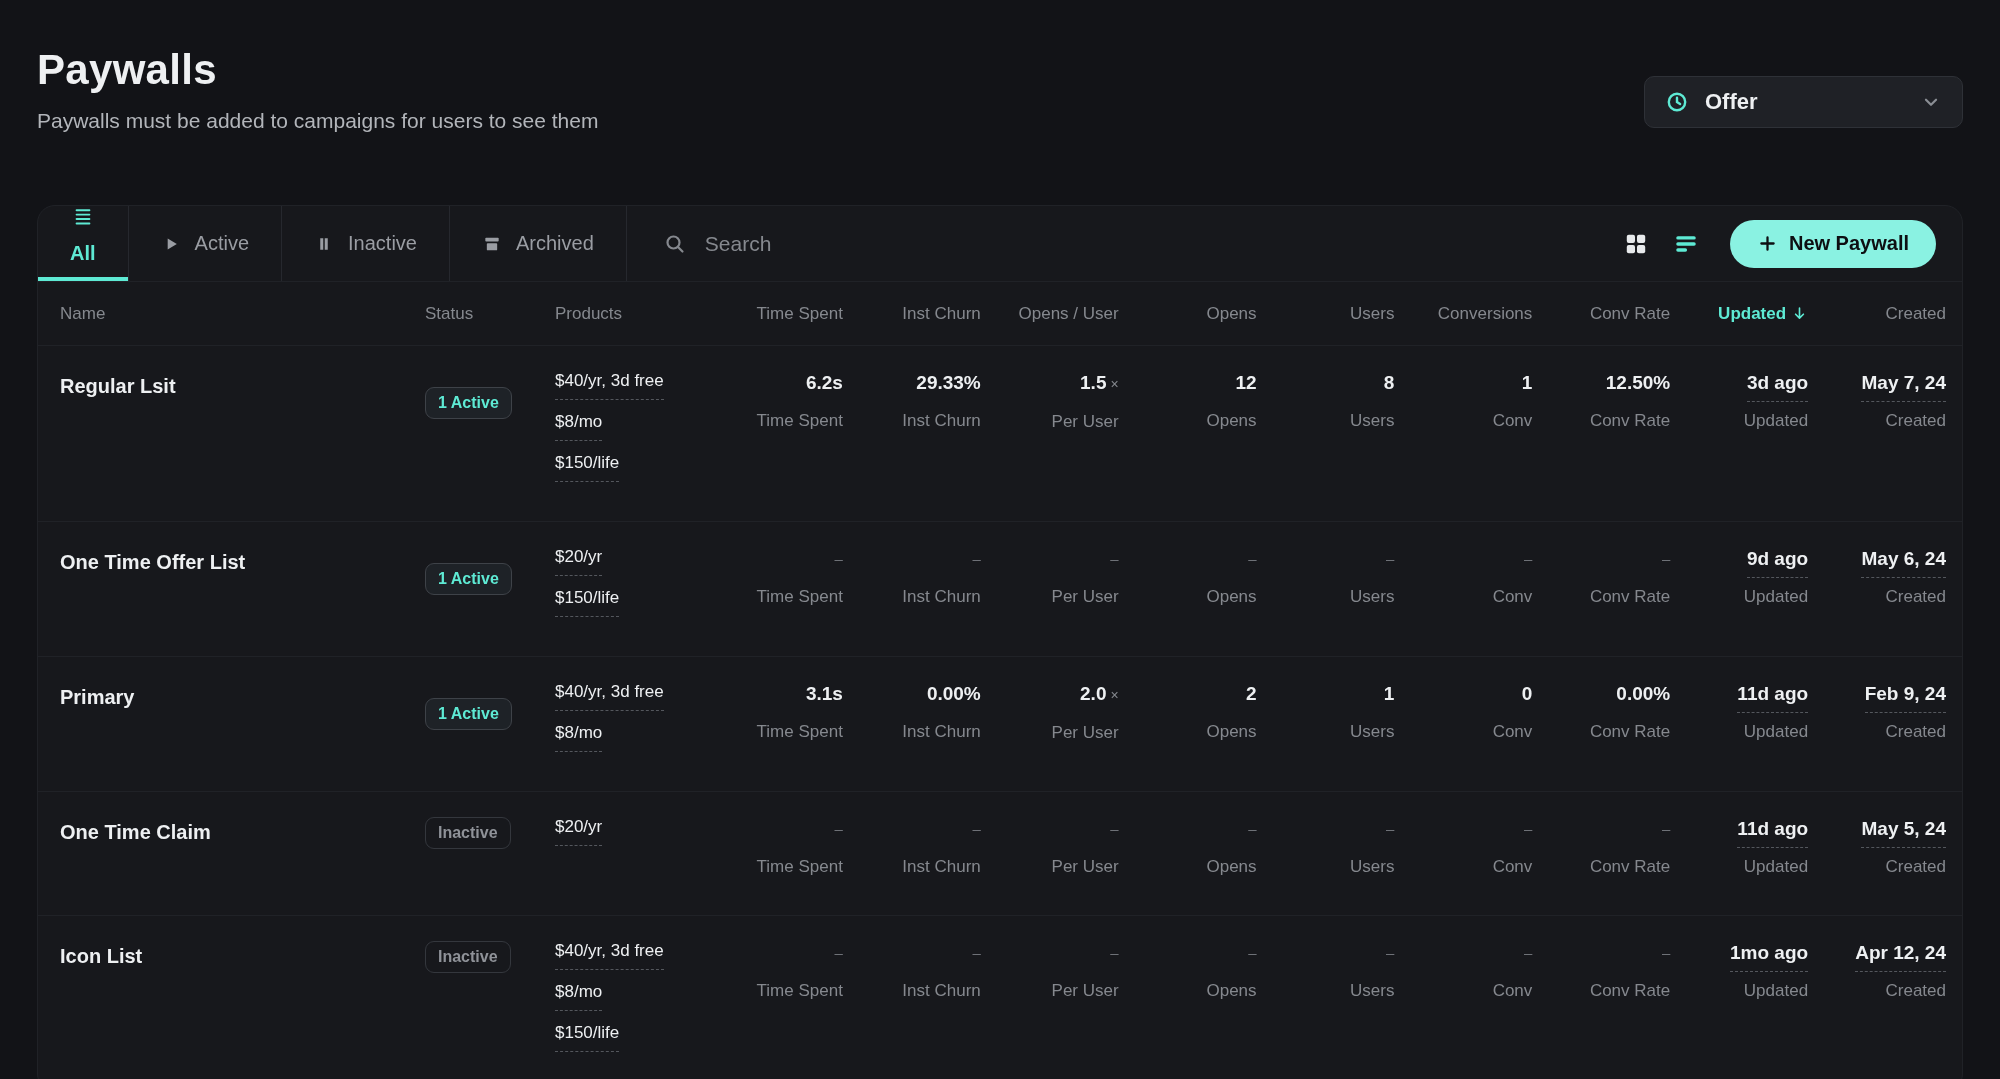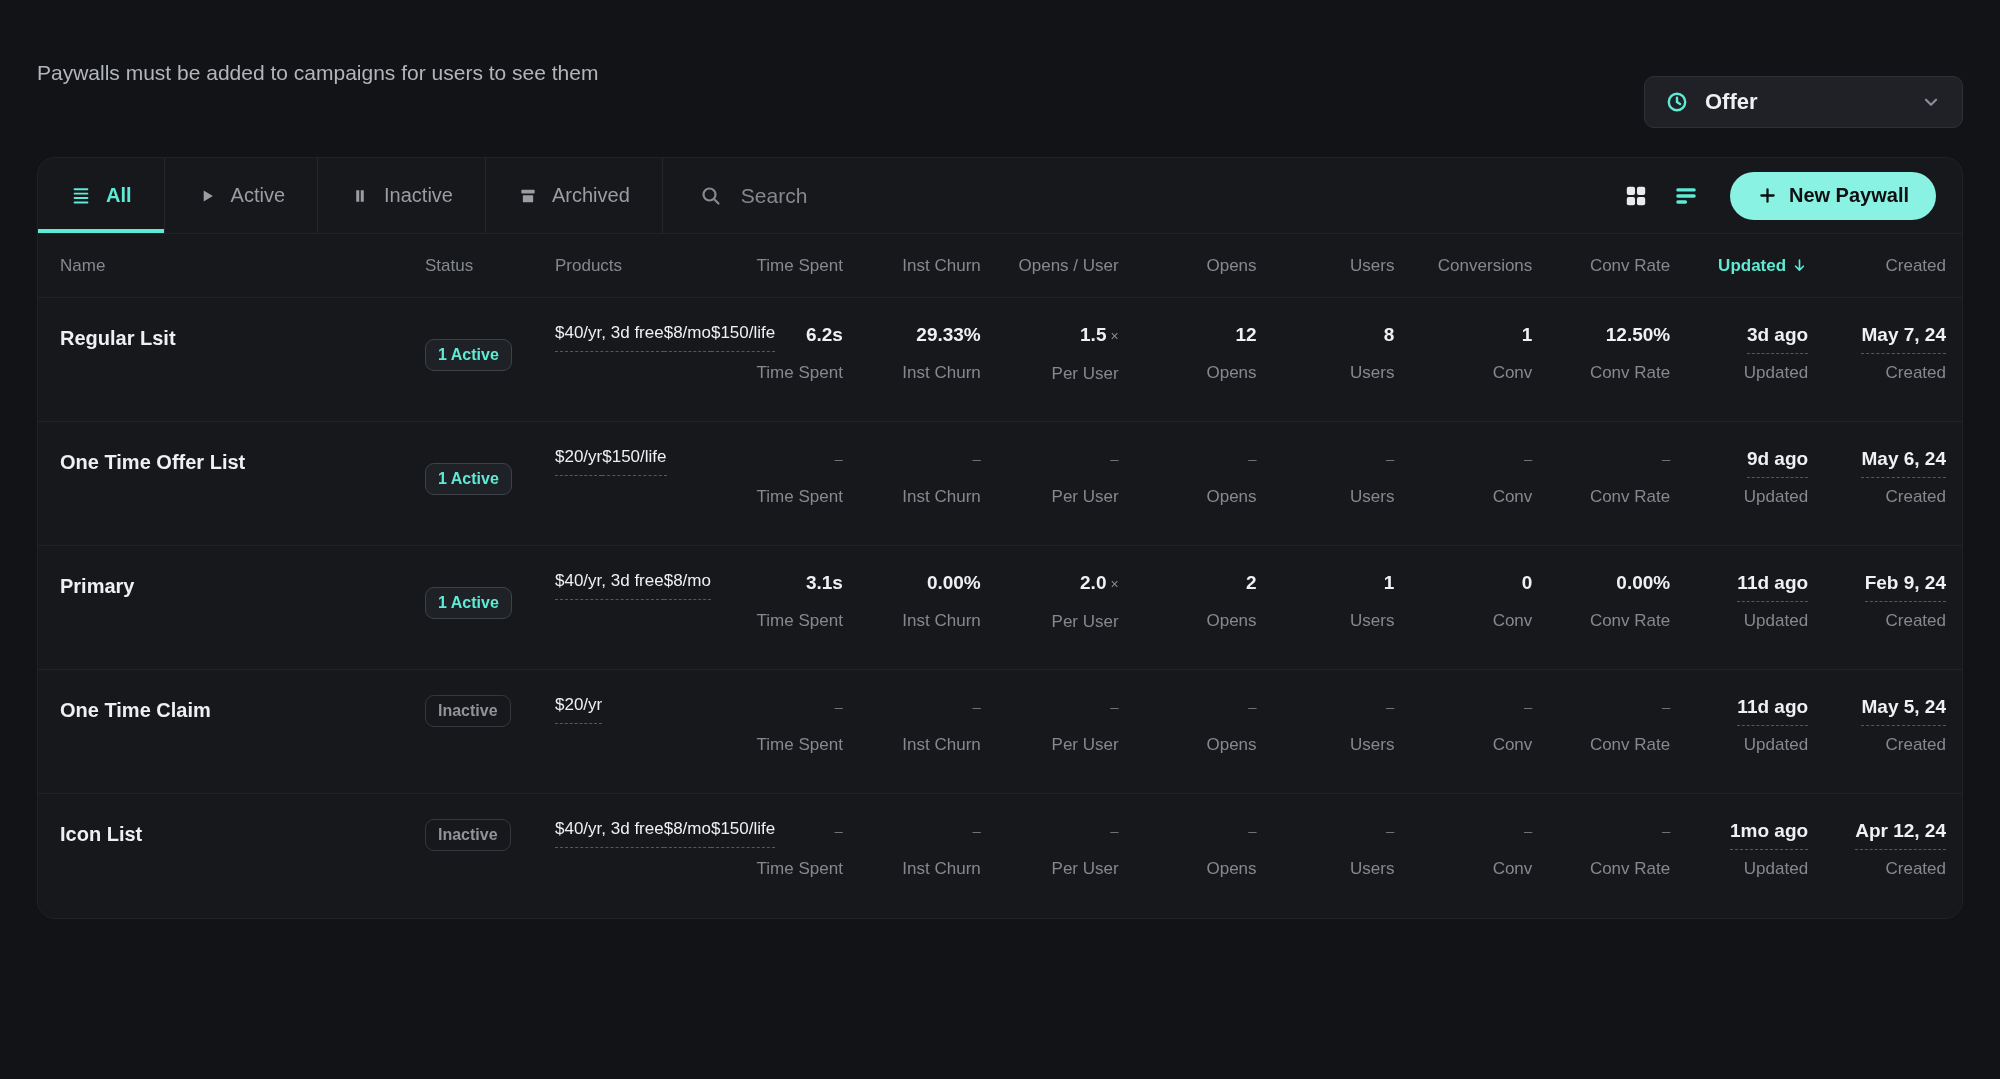--- a/index.html
+++ b/index.html
@@ -30,21 +30,21 @@
   .chev{color:#8a8e94;}
 
   
   .card{margin:72px 37px 0;background:var(--card);border:1px solid var(--sep);
         border-radius:18px;overflow:hidden;}
 
   
   .tabbar{display:flex;align-items:stretch;height:76px;border-bottom:1px solid var(--sep);}
   .tab{display:flex;align-items:center;gap:14px;padding:0 32px;font-size:20px;
        color:var(--muted2);border-right:1px solid var(--divider);cursor:pointer;position:relative;white-space:nowrap;}
-  .tab.active{color:var(--accent);font-weight:600;}
+  .tab.active{color:var(--accent);font-weight:600;flex-direction:column;}
   .tab.active::after{content:"";position:absolute;left:0;right:0;bottom:0;height:4px;background:var(--accent);}
   .searchbox{flex:1;display:flex;align-items:center;gap:18px;padding-left:36px;color:var(--muted);}
   .search-input{background:transparent;border:none;outline:none;width:420px;
        font-family:inherit;font-size:21px;color:var(--text);}
   .search-input::placeholder{color:var(--muted);}
   .toolbar-right{display:flex;align-items:center;gap:31px;padding-right:26px;}
   .icon-btn{background:none;border:none;cursor:pointer;color:#e8eaec;display:flex;padding:0;}
   .icon-btn.accent{color:var(--accent);}
   .new-btn{height:48px;padding:0 27px;border:none;border-radius:24px;background:var(--btn);
        color:#0d0f12;font-family:inherit;font-size:20px;font-weight:700;
@@ -58,35 +58,36 @@
   .th{white-space:nowrap;}
   .th.right{text-align:right;}
   .th.sorted{color:var(--accent);display:flex;align-items:center;justify-content:flex-end;gap:5px;font-weight:600;}
   .row{padding-top:25px;padding-bottom:27px;min-height:124px;border-bottom:1px solid var(--sep);align-items:start;}
   .row:last-child{border-bottom:none;}
   .row-name{font-size:20px;font-weight:700;padding-top:4px;}
   .badge{display:inline-block;font-size:16px;font-weight:600;padding:6px 12px;
         border-radius:9px;border:1px solid #3e4248;white-space:nowrap;}
   .badge.on{color:var(--accent);background:#1e2227;margin-top:16px;}
   .badge.off{color:#8f9298;background:transparent;border-color:#34373d;}
-  .products{display:flex;flex-direction:row;align-items:flex-start;}
+  .products{display:flex;flex-direction:column;align-items:flex-start;}
   .product{font-size:17px;padding-bottom:8px;margin-bottom:12px;
         border-bottom:1px dashed var(--dash);white-space:nowrap;}
   .cell{display:flex;flex-direction:column;align-items:flex-end;}
   .cell-value{font-size:19px;font-weight:700;line-height:24px;white-space:nowrap;}
   .cell-value.pad{padding-bottom:7px;}
   .cell-value.dashed{border-bottom:1px dashed var(--dash);padding-bottom:6px;}
   .cell-value.empty{color:#6e7177;font-weight:400;font-size:15px;}
   .unit{color:var(--muted);font-size:14px;font-weight:400;margin-left:4px;}
   .cell-label{margin-top:9px;color:var(--muted);font-size:17px;white-space:nowrap;}
 </style>
 </head>
 <body>
 
 <header class="page-header">
+  <h1 class="page-title">Paywalls</h1>
   <p class="page-subtitle">Paywalls must be added to campaigns for users to see them</p>
 </header>
 
 <div class="period">
   <span class="icon accent">
       <svg width="24" height="24" viewBox="0 0 24 24">
         <circle cx="12" cy="12" r="8.2" fill="none" stroke="currentColor" stroke-width="2.4"></circle>
         <path d="M12 7.8V12l3.1 2" fill="none" stroke="currentColor" stroke-width="2.4" stroke-linecap="round"></path>
       </svg>
     </span>

